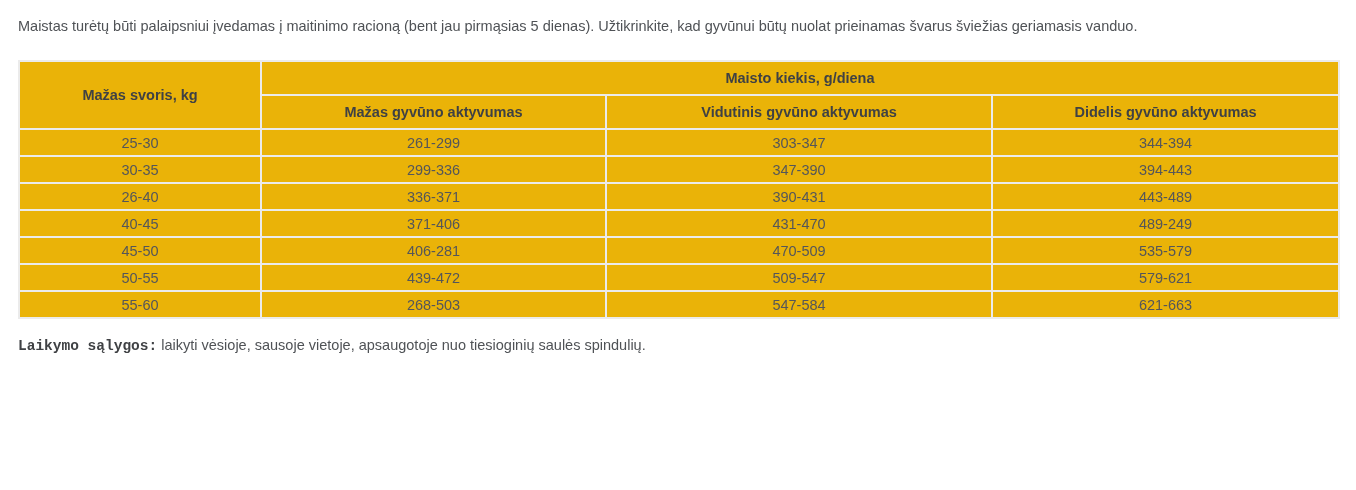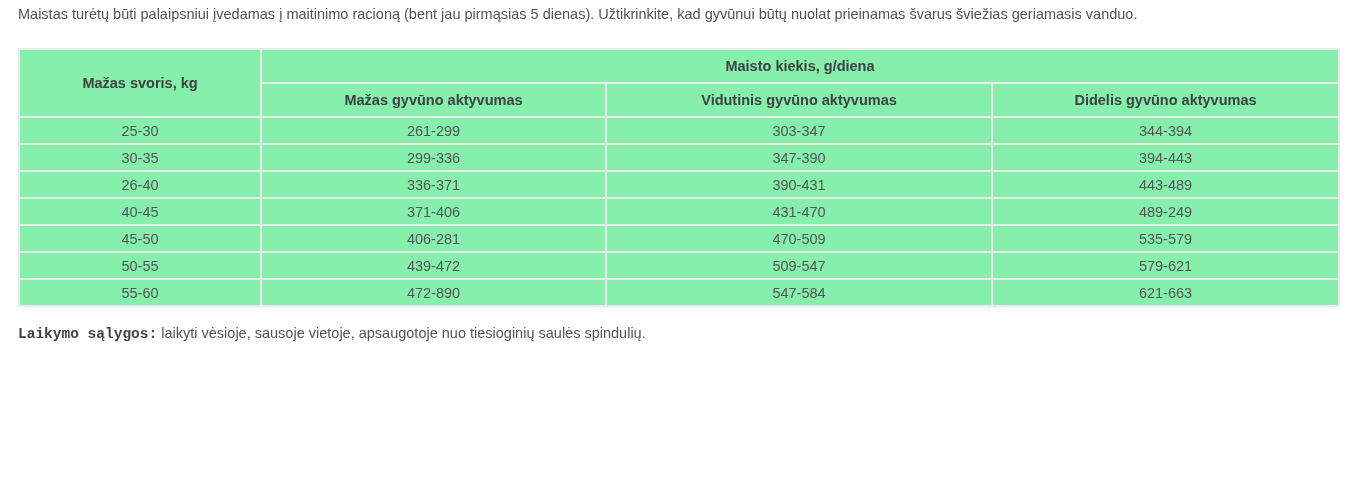--- a/index.html
+++ b/index.html
@@ -5,21 +5,21 @@
   * { box-sizing: border-box; }
   html, body {
     margin: 0;
     padding: 0;
     background: #ffffff;
     width: 1356px;
     height: 490px;
     font-family: "Liberation Sans", "DejaVu Sans", sans-serif;
   }
   .page {
-    padding: 3px 18px 0 18px;
+    padding: 15px 18px 0 18px;
   }
   .intro p {
     margin: 0;
     font-size: 14.5px;
     line-height: 23px;
     color: #4f5256;
   }
   .section-heading {
     margin: 15px 0 0 0;
     font-size: 14.5px;
@@ -33,21 +33,21 @@
     table-layout: fixed;
     width: 1320px;
   }
   table.feeding th,
   table.feeding td {
     border: 2px solid #ebebeb;
     text-align: center;
     vertical-align: middle;
     font-size: 14.5px;
     padding: 0;
-    background: #86efac;
+    background: #eab308;
   }
   table.feeding thead th {
     font-weight: bold;
     color: #3f4144;
     height: 34px;
   }
   table.feeding tbody td {
     font-weight: normal;
     color: #54565a;
     height: 27px;
@@ -123,21 +123,21 @@
         <td>535-579</td>
       </tr>
       <tr>
         <td>50-55</td>
         <td>439-472</td>
         <td>509-547</td>
         <td>579-621</td>
       </tr>
       <tr>
         <td>55-60</td>
-        <td>472-890</td>
+        <td>268-503</td>
         <td>547-584</td>
         <td>621-663</td>
       </tr>
     </tbody>
   </table>
 
   <p class="storage"><strong>Laikymo sąlygos:</strong> <span>laikyti vėsioje, sausoje vietoje, apsaugotoje nuo tiesioginių saulės spindulių.</span></p>
 
 </div>
 

